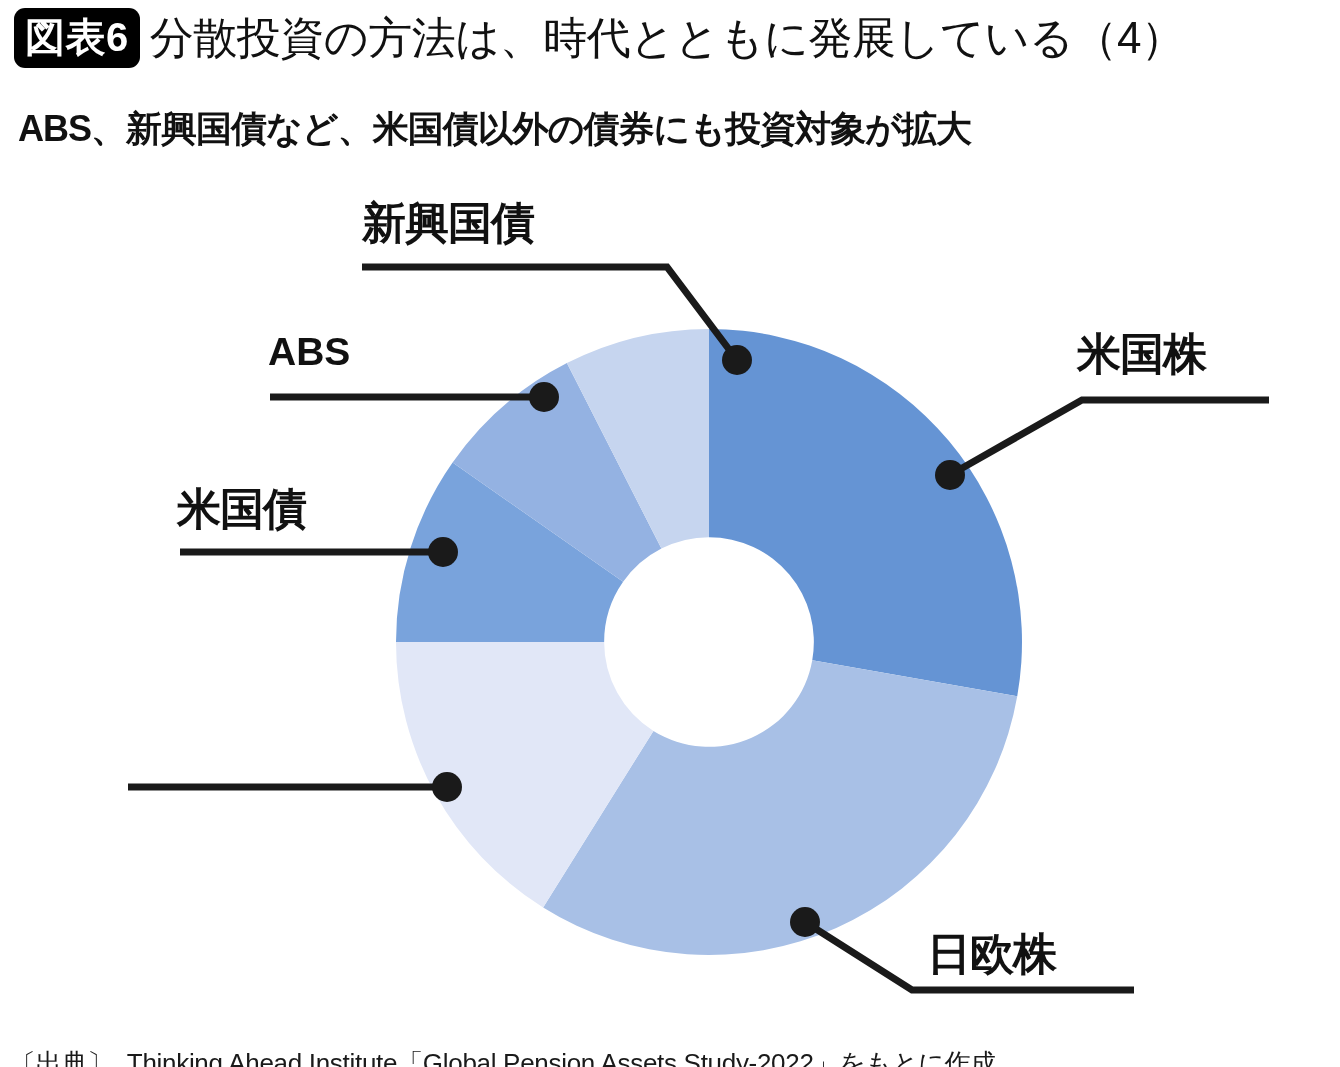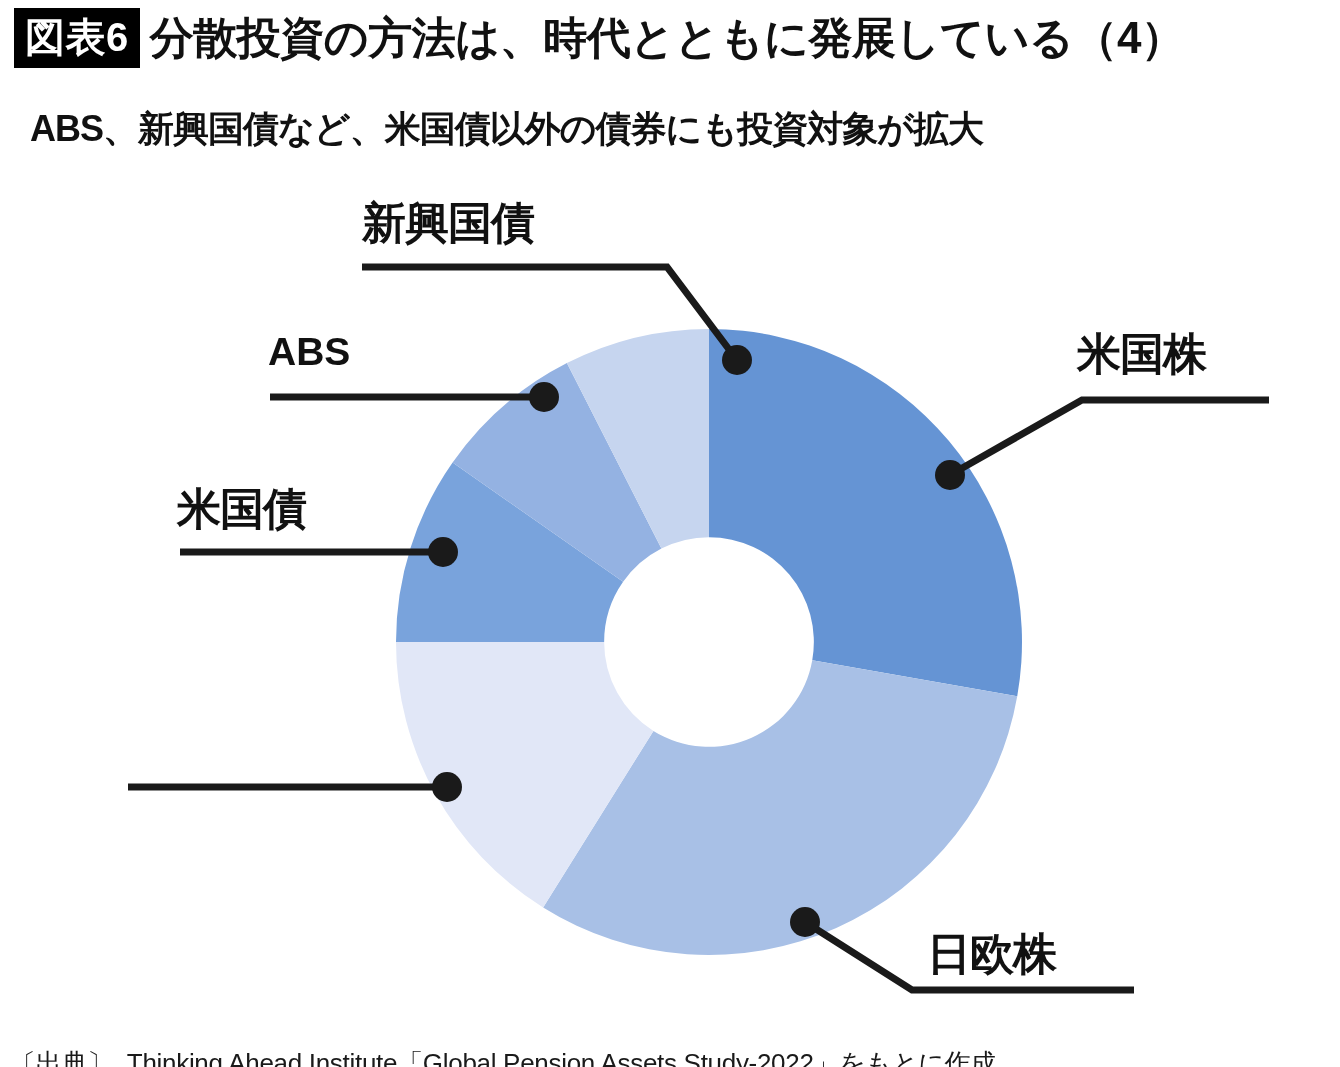--- a/index.html
+++ b/index.html
@@ -36,40 +36,40 @@
   }
   .fig-badge {
     background: #000000;
     color: #ffffff;
     font-size: 40px;
     font-weight: 700;
     line-height: 1;
     padding: 9px 11px 11px 11px;
     letter-spacing: 0.5px;
     display: inline-block;
+    border-radius: 11px;
   }
   .title-text {
     font-size: 44px;
-    font-weight: 700;
+    font-weight: 400;
     color: #111111;
     margin-left: 10px;
     letter-spacing: -0.5px;
     line-height: 1.05;
     text-align: center;
   }
   .subtitle {
     position: absolute;
     left: 18px;
     top: 105px;
     font-size: 36px;
     font-weight: 700;
     color: #111111;
     letter-spacing: -1px;
     white-space: nowrap;
-    margin-left: 12px;
   }
 
   
   .chart-area {
     position: absolute;
     left: 0;
     top: 177px;
     width: 1340px;
     height: 830px;
     margin-left: 32px;

